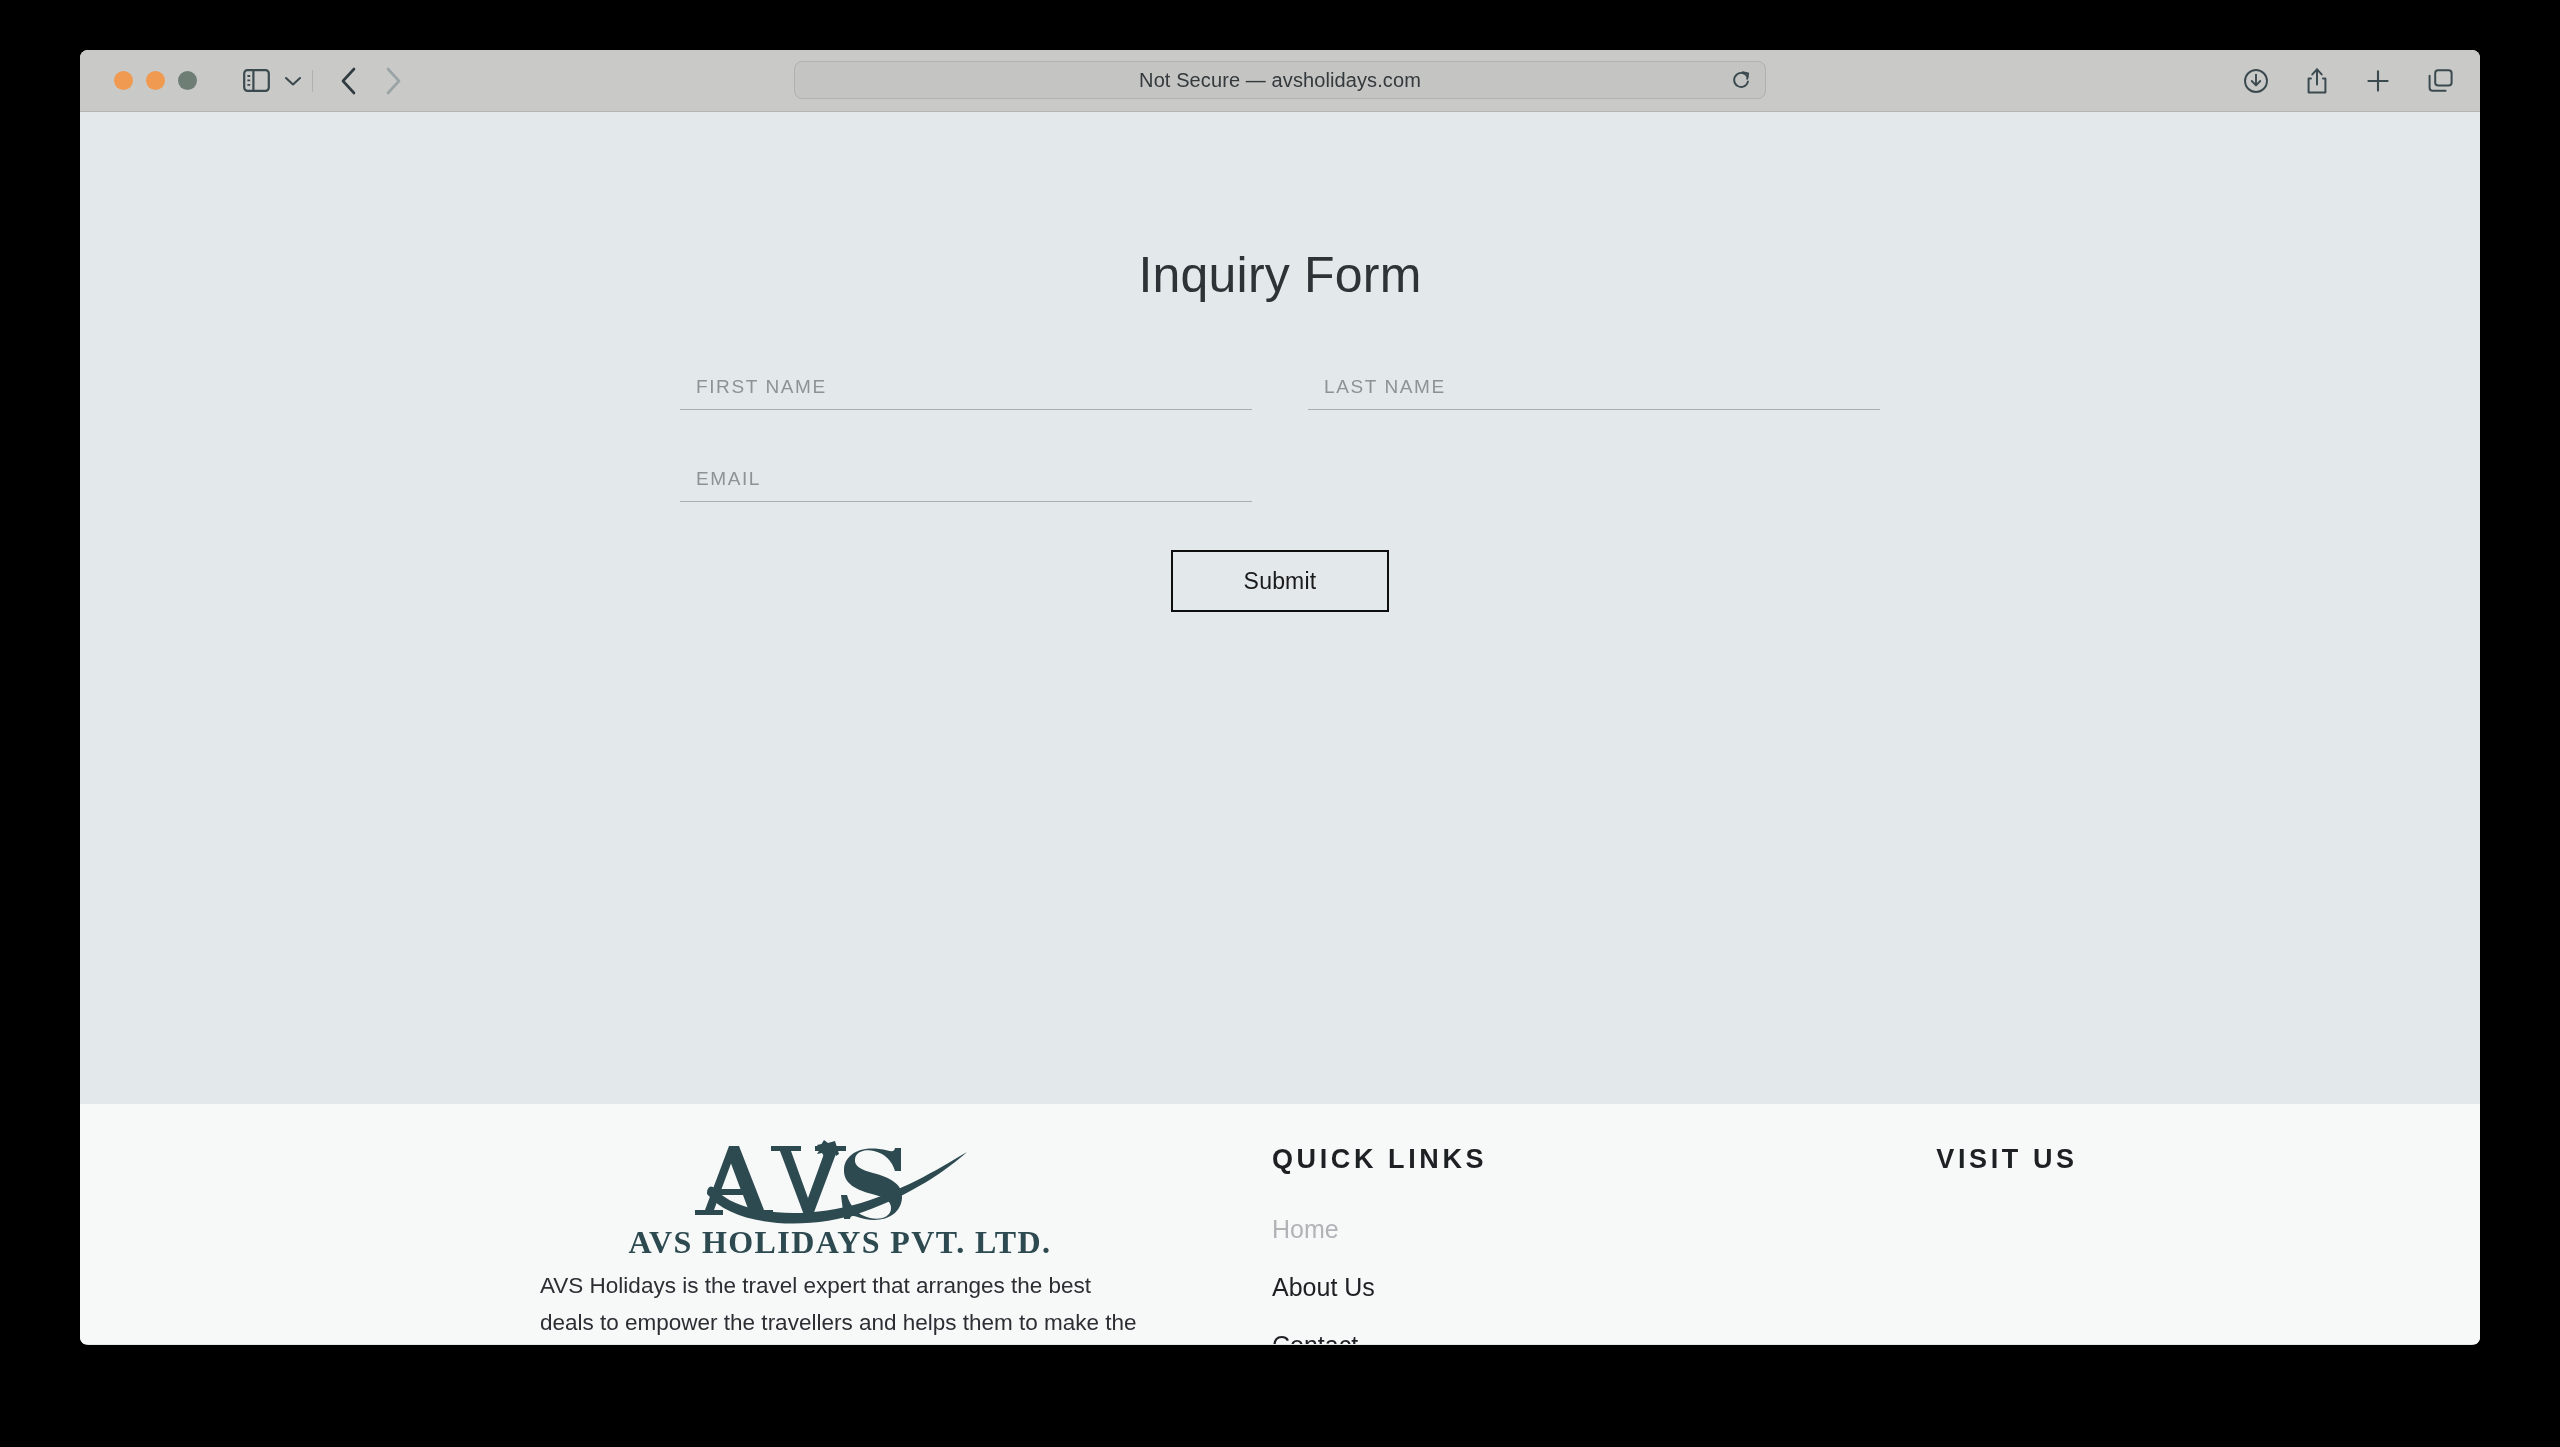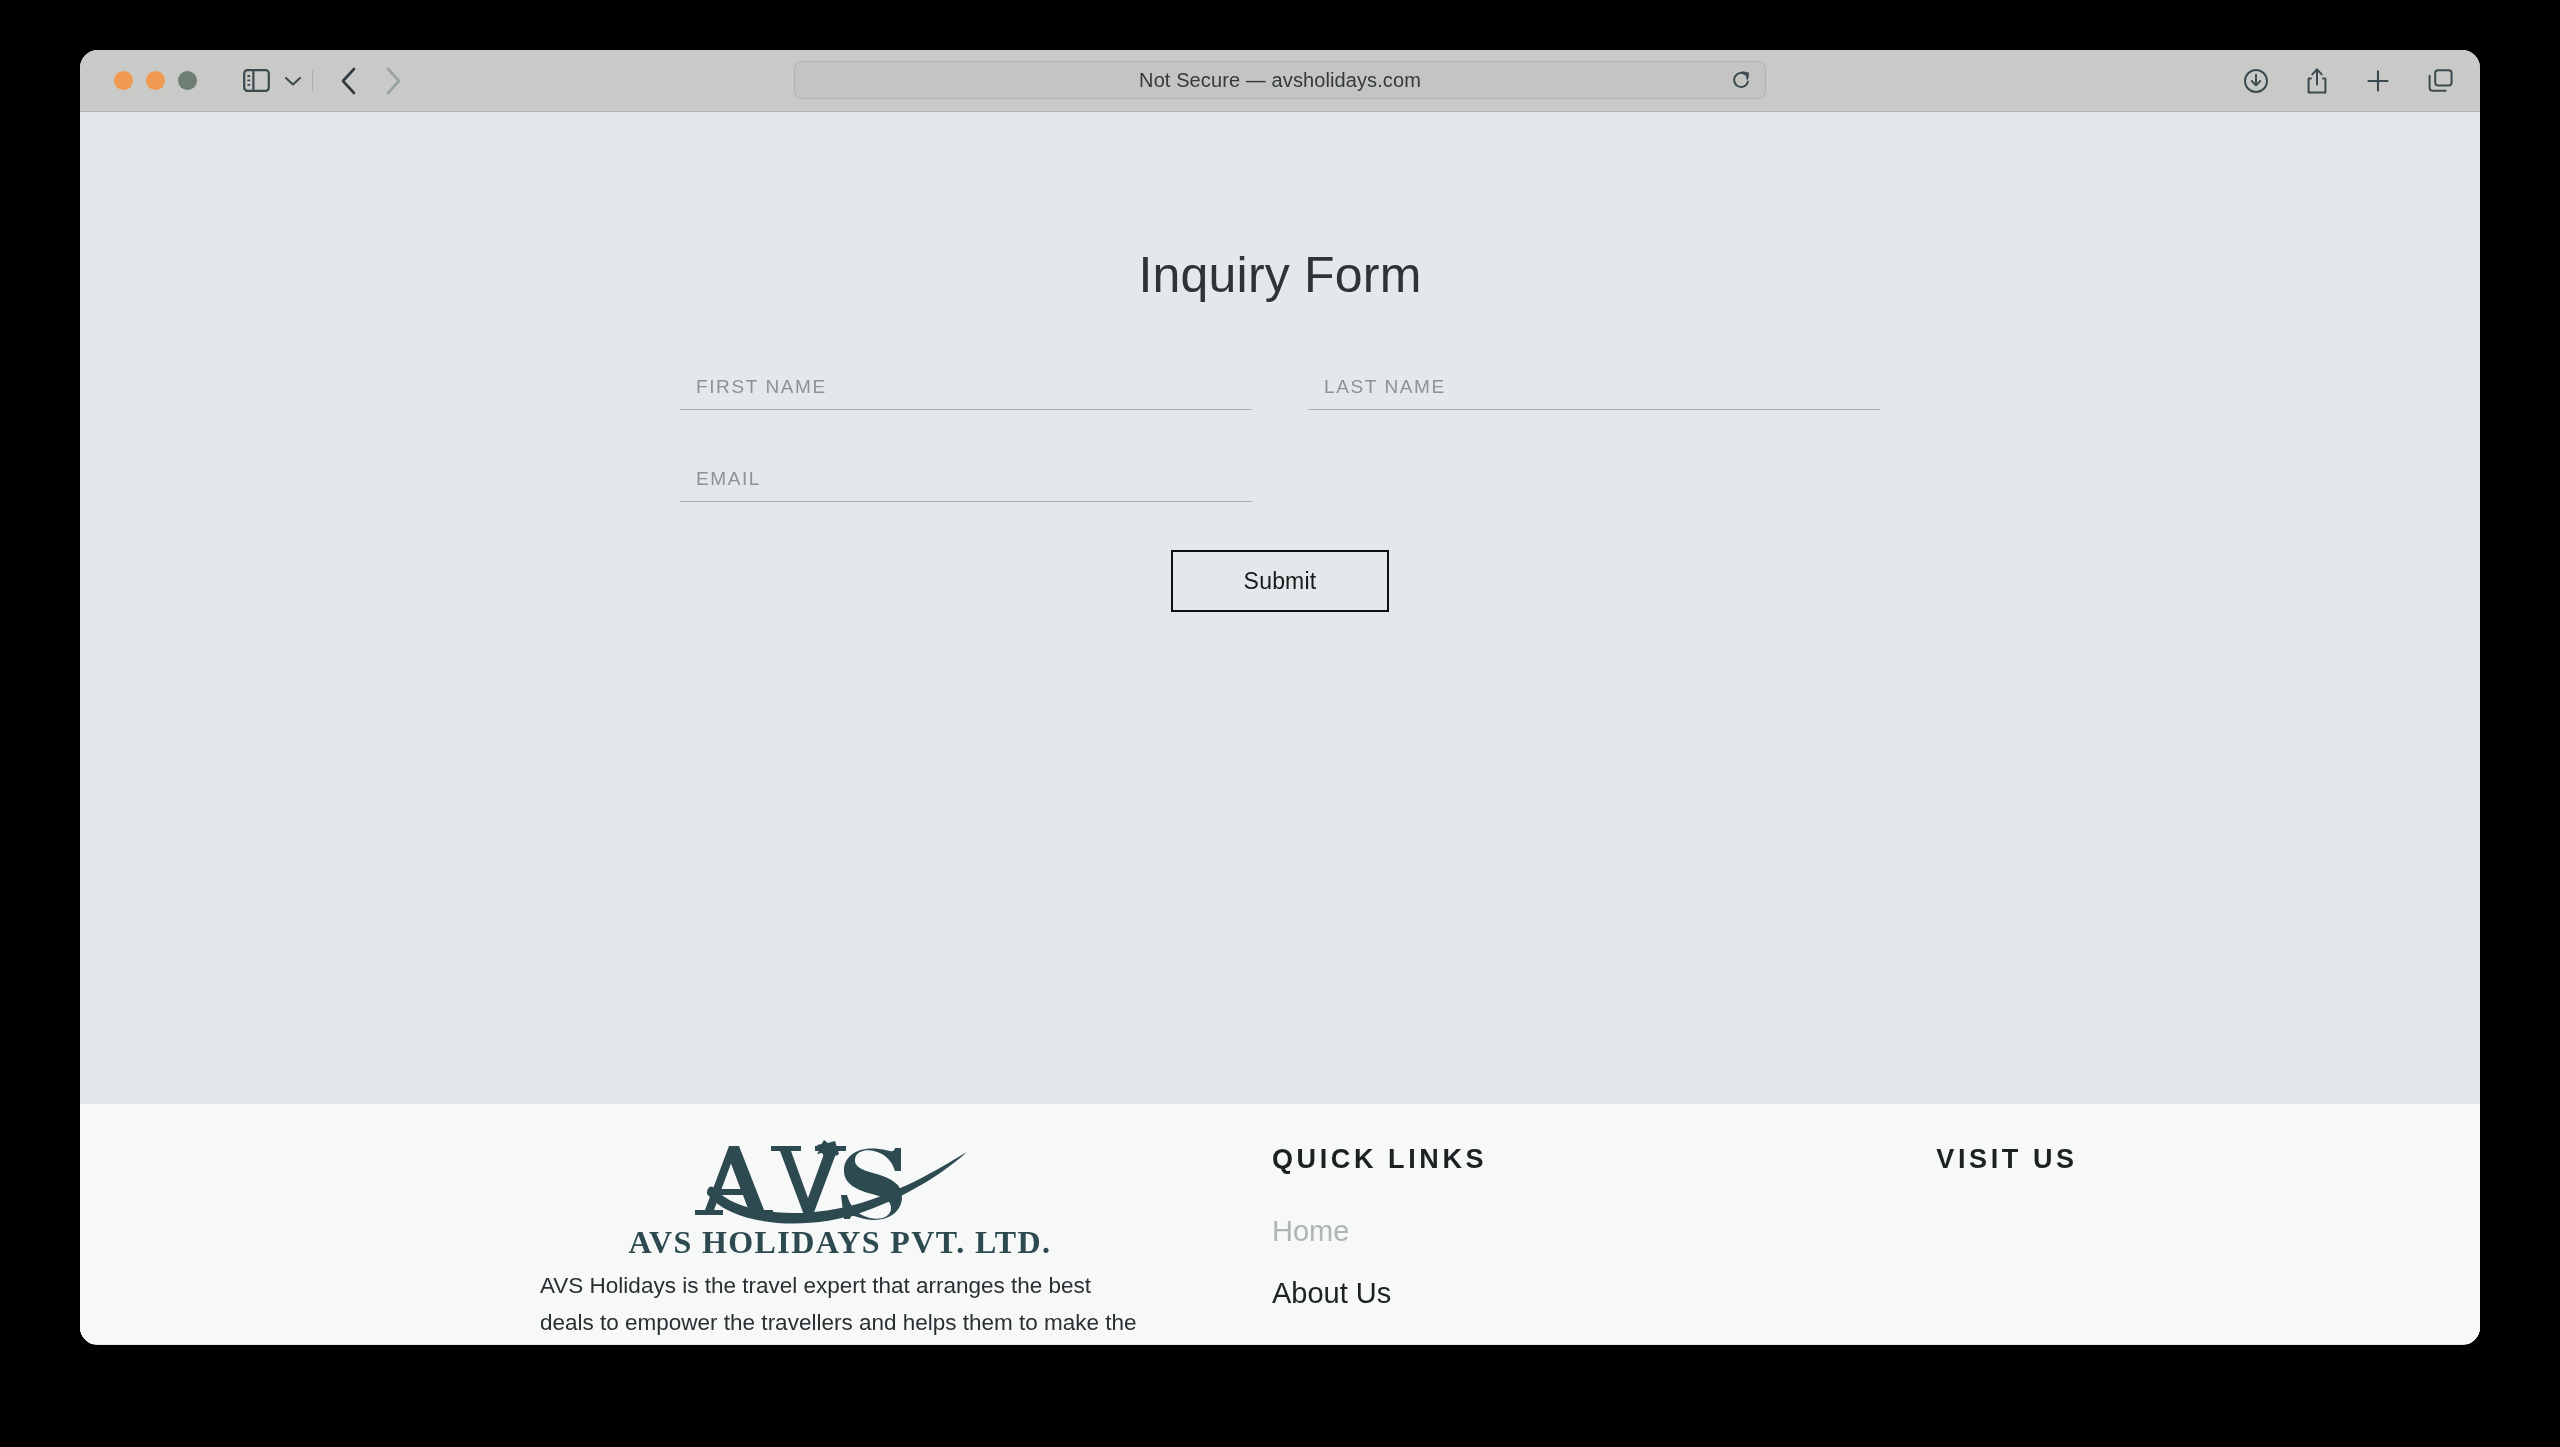--- a/index.html
+++ b/index.html
@@ -19,21 +19,21 @@
     background: #000000;
   }
 
   
   #browser-window {
     position: absolute;
     left: 80px;
     top: 50px;
     width: 2400px;
     height: 1295px;
-    border-radius: 18px;
+    border-radius: 8px;
     overflow: hidden;
     background: #e3e8ea;
     box-shadow: 0 22px 60px rgba(0,0,0,0.55);
   }
 
   
   #toolbar {
     position: relative;
     height: 62px;
     background: #c9c9c7;
@@ -294,21 +294,21 @@
   }
 
   .footer-links {
     list-style: none;
     margin: 40px 0 0 0;
     padding: 0;
   }
   .footer-links li { margin-bottom: 29px; }
   .footer-links a {
     text-decoration: none;
-    font-size: 29px;
+    font-size: 25px;
     color: #1d2124;
   }
   .footer-links a.muted { color: #b0b4b7; }
 </style>
 </head>
 <body>
 
 <div id="screen">
 
   <div id="browser-window">

